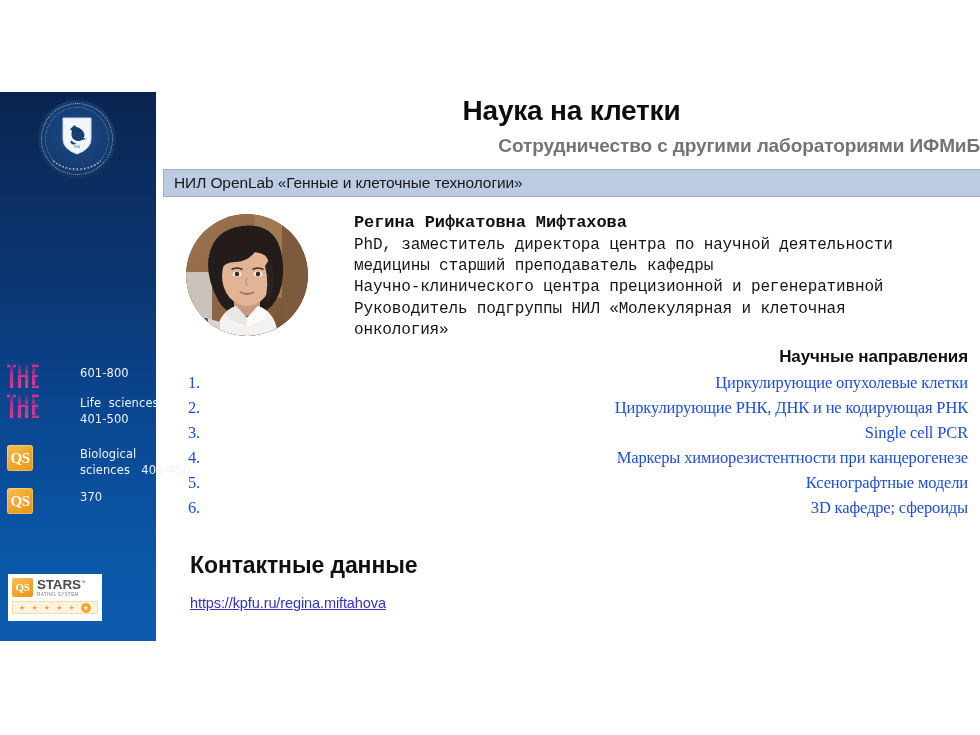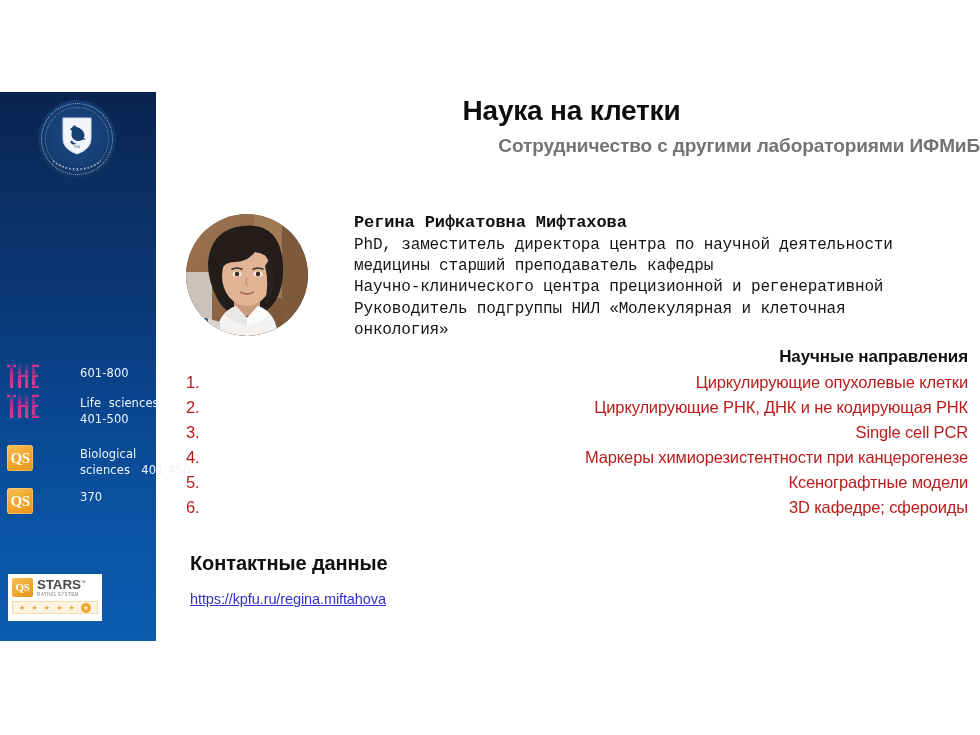--- a/index.html
+++ b/index.html
@@ -328,37 +328,38 @@
     font-weight: 700;
     color: #101010;
     letter-spacing: -.1px;
     line-height: 1.3;
   }
   ol.directions-list {
     margin: 2px 0 0 0;
     padding: 0 0 0 26px;
     list-style: decimal;
     font-size: 16.5px;
-    color: #b91c1c;
+    color: #1d4ed8;
     letter-spacing: -.15px;
+    font-family: Liberation Serif, serif;
   }
   ol.directions-list li {
     line-height: 25px;
     padding-left: 6px;
   }
 
   
   .contacts {
     position: absolute;
     left: 190px;
     top: 552px;
     width: 600px;
   }
   .contacts-head {
-    font-size: 20px;
+    font-size: 23px;
     font-weight: 700;
     color: #101010;
     letter-spacing: -.1px;
   }
   .contacts-link {
     display: inline-block;
     margin-top: 16px;
     font-size: 14.5px;
     color: #3232c8;
     text-decoration: underline;
@@ -493,20 +494,23 @@
         <i>★</i>
         <i class="big">★</i>
       </div>
     </div>
 
   </div>
 
   <div class="title">Наука на клетки</div>
   <div class="subtitle">Сотрудничество с другими лабораториями ИФМиБ</div>
 
+  <div class="lab-banner">
+    <span>НИЛ OpenLab «Генные и клеточные технологии»</span>
+  </div>
 
   <div class="person">
 
     <div class="portrait">
       <svg width="122" height="122" viewBox="0 0 122 122">
         <defs>
           <clipPath id="pc">
               <circle cx="61" cy="61" r="61"></circle>
             </clipPath>
           <linearGradient id="bgw" x1="0" y1="0" x2="1" y2="1">

